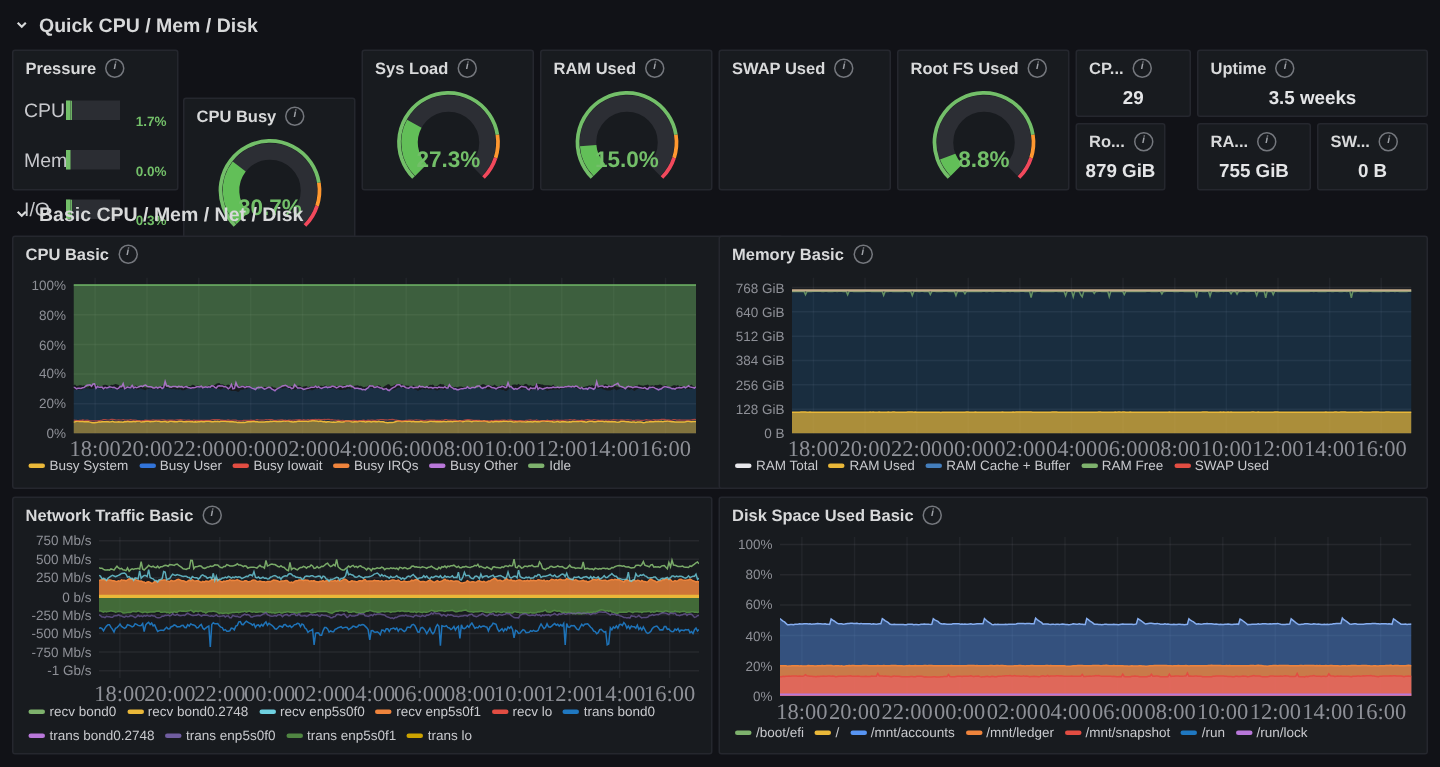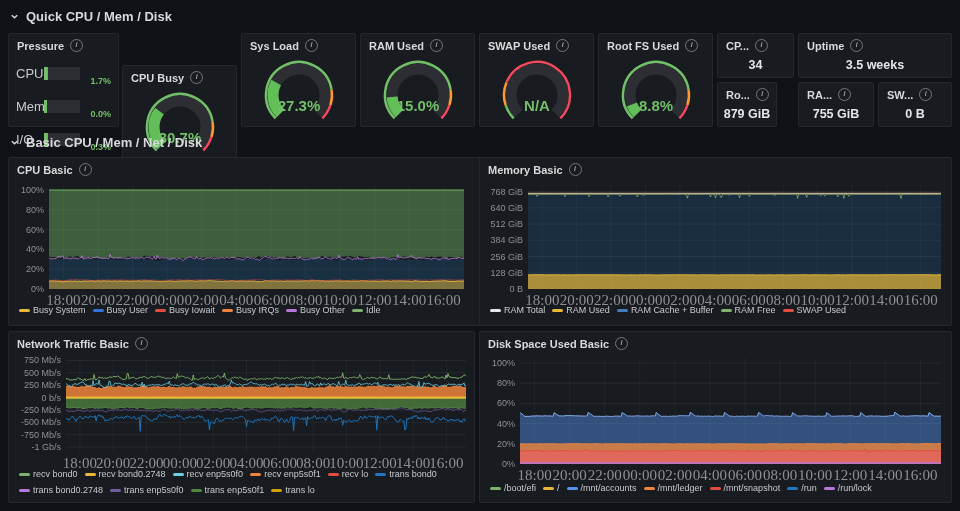--- a/index.html
+++ b/index.html
@@ -121,29 +121,20 @@
           <path d="M 36.62 58.38 A 26 26 0 0 1 29.08 42.04" stroke="#62BF58" stroke-width="11" fill="none"></path>
           <text x="55" y="56" text-anchor="middle" font-size="15" font-weight="700" fill="#73BF69">15.0%</text>
         </svg>
       </div>
   </div>
   <div class="panel gauge" id="gauge3" style="left:479px;top:33px;width:115px;height:94px;">
     <div class="p-title">
         <span>SWAP Used</span>
         <span class="info"></span>
       </div>
-    <div class="gauge-body">
-        <svg width="110" height="70" viewBox="0 0 110 70">
-          <path d="M 36.62 58.38 A 26 26 0 1 1 73.38 58.38" stroke="#2c2e34" stroke-width="11" fill="none"></path>
-          <path d="M 31.67 63.33 A 33 33 0 0 1 23.62 50.20" stroke="#73BF69" stroke-width="2.5" fill="none"></path>
-          <path d="M 23.62 50.20 A 33 33 0 0 1 24.51 27.37" stroke="#FF9830" stroke-width="2.5" fill="none"></path>
-          <path d="M 24.51 27.37 A 33 33 0 1 1 78.33 63.33" stroke="#F2495C" stroke-width="2.5" fill="none"></path>
-          <text x="55" y="56" text-anchor="middle" font-size="15" font-weight="700" fill="#73BF69">N/A</text>
-        </svg>
-      </div>
   </div>
   <div class="panel gauge" id="gauge4" style="left:598px;top:33px;width:115px;height:94px;">
     <div class="p-title">
         <span>Root FS Used</span>
         <span class="info"></span>
       </div>
     <div class="gauge-body">
         <svg width="110" height="70" viewBox="0 0 110 70">
           <path d="M 36.62 58.38 A 26 26 0 1 1 73.38 58.38" stroke="#2c2e34" stroke-width="11" fill="none"></path>
           <path d="M 31.67 63.33 A 33 33 0 1 1 87.59 34.84" stroke="#73BF69" stroke-width="2.5" fill="none"></path>
@@ -154,21 +145,21 @@
         </svg>
       </div>
   </div>
 
   <div class="panel" style="left:717px;top:33px;width:77px;height:45px;">
     <div class="p-title">
         <span>CP...</span>
         <span class="info"></span>
       </div>
     <div class="stat-body">
-        <span class="stat-val">34</span>
+        <span class="stat-val">29</span>
       </div>
   </div>
   <div class="panel" style="left:798px;top:33px;width:154px;height:45px;">
     <div class="p-title">
         <span>Uptime</span>
         <span class="info"></span>
       </div>
     <div class="stat-body">
         <span class="stat-val">3.5 weeks</span>
       </div>

